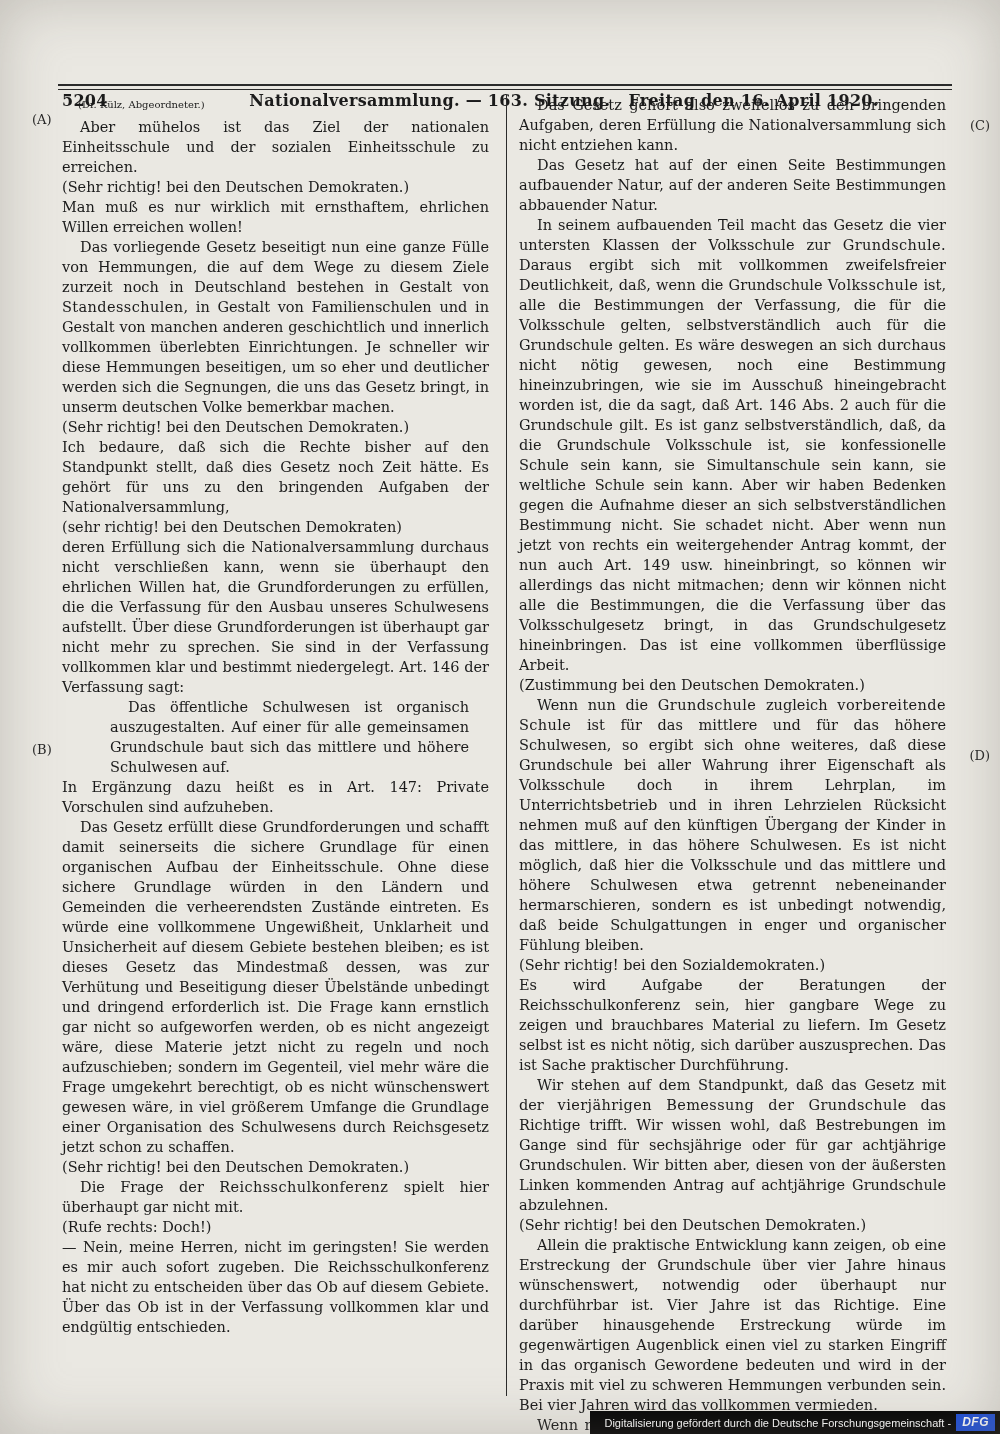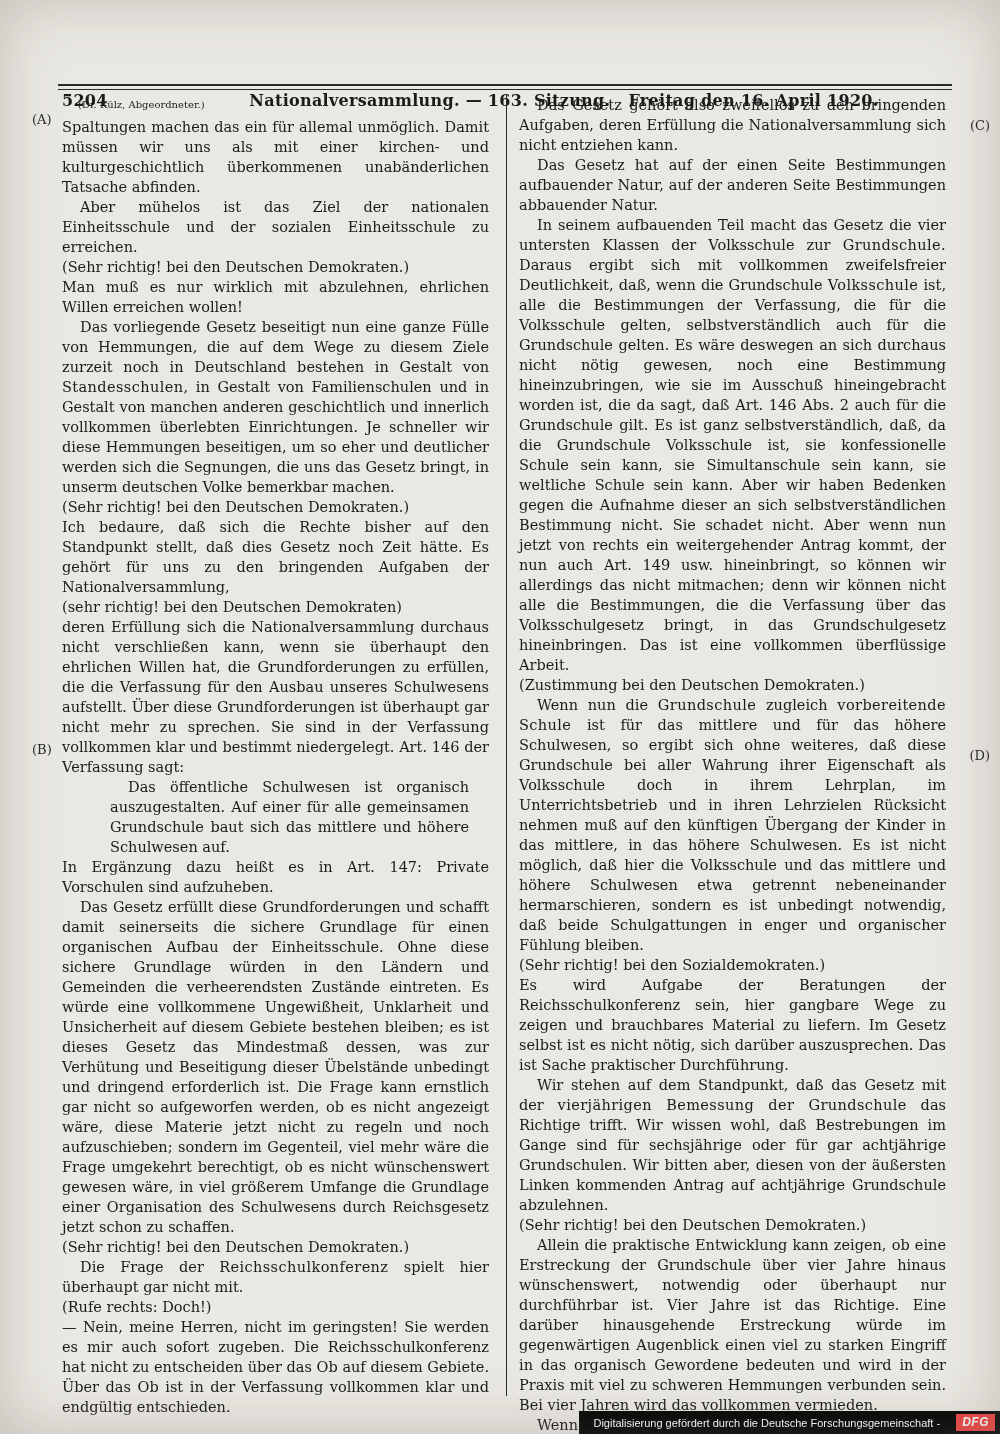--- a/index.html
+++ b/index.html
@@ -63,28 +63,28 @@
   .ml-c { right: 10px; top: 118px; }
   .ml-d { right: 10px; top: 748px; }
   .footer-bar {
     position: absolute;
     right: 0; bottom: 0;
     height: 23px;
     min-width: 408px;
     background: #050505;
     color: #ffffff;
     display: flex; align-items: center; justify-content: flex-end;
-    gap: 16px;
+    gap: 5px;
     padding: 0 5px 0 14px;
     font-family: "Liberation Sans", sans-serif;
     font-size: 11px;
     box-sizing: border-box;
   }
   .dfg-logo {
-    background: #ef4444;
+    background: #1d4ed8;
     color: #ffffff;
     font-weight: bold;
     font-style: italic;
     padding: 1px 6px 2px 6px;
     font-size: 12px;
     letter-spacing: .5px;
   }
 </style>
 </head>
 <body>
@@ -102,24 +102,23 @@
 
   <span class="margin-label ml-a">(A)</span>
   <span class="margin-label ml-b">(B)</span>
   <span class="margin-label ml-c">(C)</span>
   <span class="margin-label ml-d">(D)</span>
 
   <div class="columns">
     <div class="col">
       <p class="speaker-note">(Dr. Külz, Abgeordneter.)</p>
       <div>
-          <p class="para cont"><span>Spaltungen machen das ein für allemal unmöglich. Damit müssen wir uns als mit einer kirchen- und kulturgeschichtlich überkommenen unabänderlichen Tatsache abfinden.</span></p>
           <p class="para"><span>Aber mühelos ist das Ziel der nationalen Einheitsschule und der sozialen Einheitsschule zu erreichen.</span></p>
           <p class="para stage"><span>(Sehr richtig! bei den Deutschen Demokraten.)</span></p>
-          <p class="para cont"><span>Man muß es nur wirklich mit abzulehnen, ehrlichen Willen erreichen wollen!</span></p>
+          <p class="para cont"><span>Man muß es nur wirklich mit ernsthaftem, ehrlichen Willen erreichen wollen!</span></p>
           <p class="para"><span>Das vorliegende Gesetz beseitigt nun eine ganze Fülle von Hemmungen, die auf dem Wege zu diesem Ziele zurzeit noch in Deutschland bestehen in Gestalt von </span><span class="bf">Standesschulen</span><span>, in Gestalt von Familienschulen und in Gestalt von manchen anderen geschichtlich und innerlich vollkommen überlebten Einrichtungen. Je schneller wir diese Hemmungen beseitigen, um so eher und deutlicher werden sich die Segnungen, die uns das Gesetz bringt, in unserm deutschen Volke bemerkbar machen.</span></p>
           <p class="para stage"><span>(Sehr richtig! bei den Deutschen Demokraten.)</span></p>
           <p class="para cont"><span>Ich bedaure, daß sich die Rechte bisher auf den Standpunkt stellt, daß dies Gesetz noch Zeit hätte. Es gehört für uns zu den bringenden Aufgaben der Nationalversammlung,</span></p>
           <p class="para stage"><span>(sehr richtig! bei den Deutschen Demokraten)</span></p>
           <p class="para cont"><span>deren Erfüllung sich die Nationalversammlung durchaus nicht verschließen kann, wenn sie überhaupt den ehrlichen Willen hat, die Grundforderungen zu erfüllen, die die Verfassung für den Ausbau unseres Schulwesens aufstellt. Über diese Grundforderungen ist überhaupt gar nicht mehr zu sprechen. Sie sind in der Verfassung vollkommen klar und bestimmt niedergelegt. Art. 146 der Verfassung sagt:</span></p>
           <p class="para quote"><span>Das öffentliche Schulwesen ist organisch auszugestalten. Auf einer für alle gemeinsamen Grundschule baut sich das mittlere und höhere Schulwesen auf.</span></p>
           <p class="para cont"><span>In Ergänzung dazu heißt es in Art. 147: Private Vorschulen sind aufzuheben.</span></p>
           <p class="para"><span>Das Gesetz erfüllt diese Grundforderungen und schafft damit seinerseits die sichere Grundlage für einen organischen Aufbau der Einheitsschule. Ohne diese sichere Grundlage würden in den Ländern und Gemeinden die verheerendsten Zustände eintreten. Es würde eine vollkommene Ungewißheit, Unklarheit und Unsicherheit auf diesem Gebiete bestehen bleiben; es ist dieses Gesetz das Mindestmaß dessen, was zur Verhütung und Beseitigung dieser Übelstände unbedingt und dringend erforderlich ist. Die Frage kann ernstlich gar nicht so aufgeworfen werden, ob es nicht angezeigt wäre, diese Materie jetzt nicht zu regeln und noch aufzuschieben; sondern im Gegenteil, viel mehr wäre die Frage umgekehrt berechtigt, ob es nicht wünschenswert gewesen wäre, in viel größerem Umfange die Grundlage einer Organisation des Schulwesens durch Reichsgesetz jetzt schon zu schaffen.</span></p>
           <p class="para stage"><span>(Sehr richtig! bei den Deutschen Demokraten.)</span></p>
           <p class="para"><span>Die Frage der </span><span class="bf">Reichsschulkonferenz</span><span> spielt hier überhaupt gar nicht mit.</span></p>

